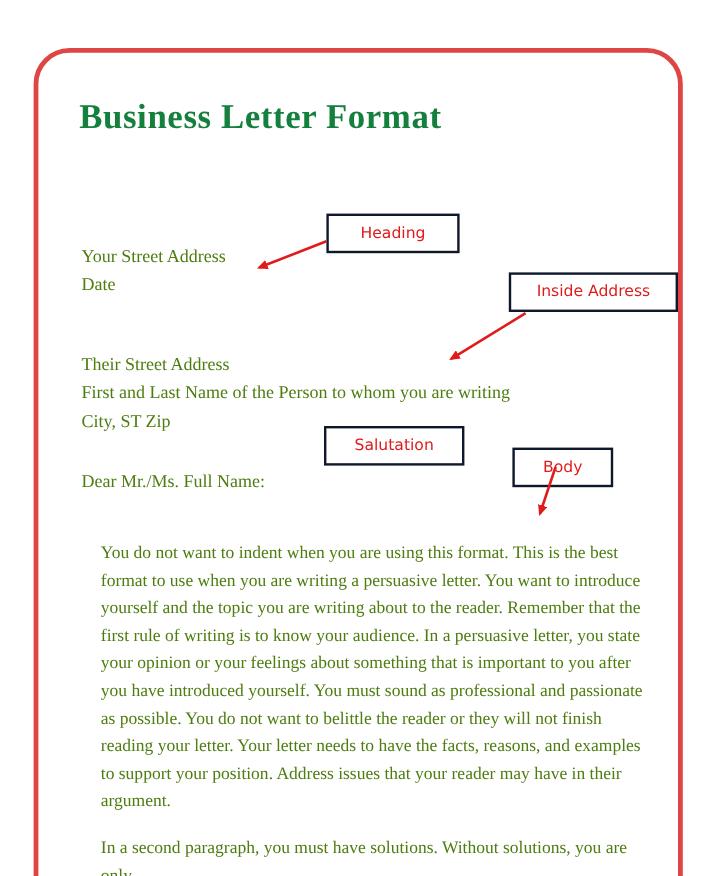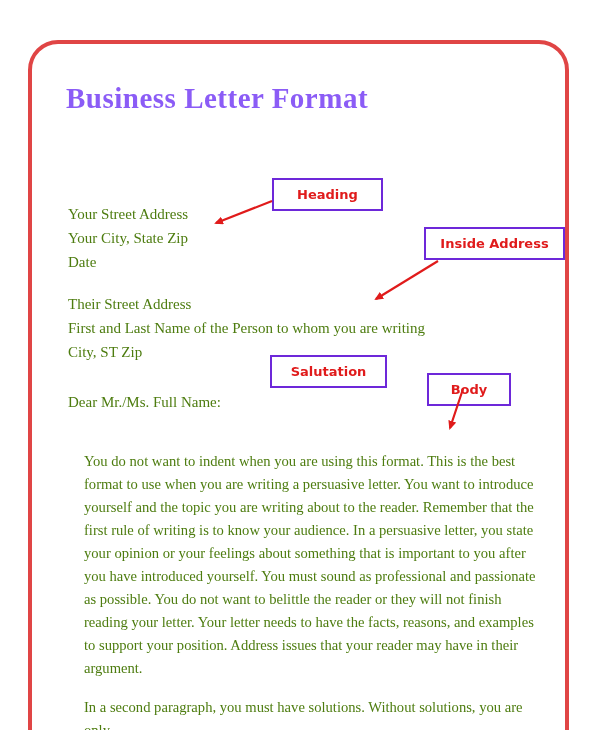--- a/index.html
+++ b/index.html
@@ -23,31 +23,31 @@
     background: transparent;
   }
   .doc-title {
     position: absolute;
     left: 66px;
     top: 82px;
     font-family: "Liberation Serif", "DejaVu Serif", serif;
     font-weight: bold;
     font-size: 29px;
     letter-spacing: 0.5px;
-    color: #8b5cf6;
+    color: #15803d;
   }
   .callout {
     position: absolute;
-    border: 2px solid #6d28d9;
+    border: 2px solid #0f172a;
     background: #ffffff;
     display: flex;
     align-items: center;
     justify-content: center;
     font-size: 13px;
-    font-weight: bold;
+    font-weight: normal;
     color: #e01b1b;
     font-family: "DejaVu Sans", sans-serif;
   }
   .callout.heading        { left: 272px; top: 178px; width: 111px; height: 33px; }
   .callout.inside-address { left: 424px; top: 227px; width: 141px; height: 33px; }
   .callout.salutation     { left: 270px; top: 355px; width: 117px; height: 33px; text-align: center; }
   .callout.body-label     { left: 427px; top: 373px; width: 84px; height: 33px; }
 
   .letter-text {
     position: absolute;
@@ -79,21 +79,20 @@
 <body>
 
 <div class="page">
 
   <div class="frame"></div>
 
   <div class="doc-title">Business Letter Format</div>
 
   <div class="letter-text heading-block">
     <div>Your Street Address</div>
-    <div>Your City, State  Zip</div>
     <div>Date</div>
   </div>
 
   <div class="letter-text inside-address-block">
     <div>Their Street Address</div>
     <div>First and Last Name of the Person to whom you are writing</div>
     <div>City, ST Zip</div>
   </div>
 
   <div class="letter-text salutation-line">Dear Mr./Ms. Full Name:</div>

